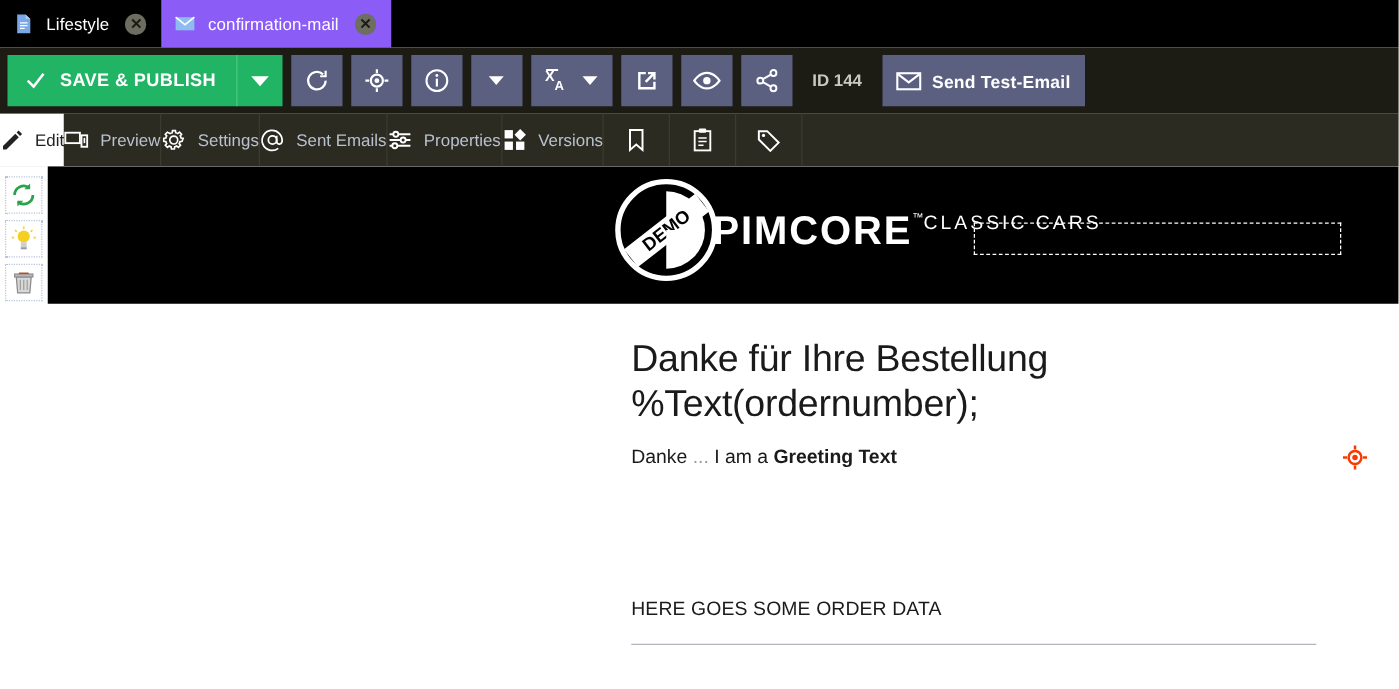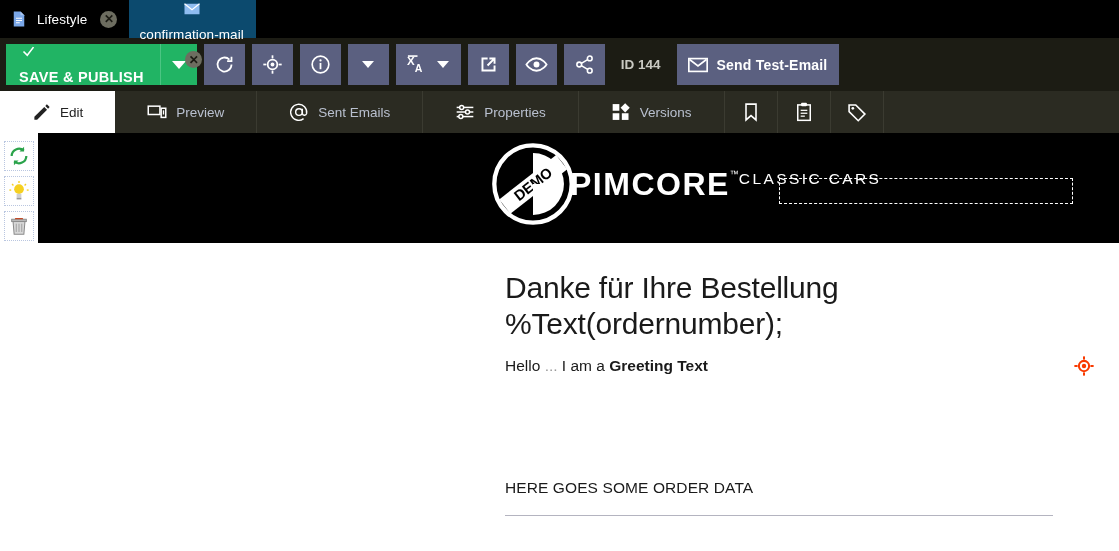--- a/index.html
+++ b/index.html
@@ -13,21 +13,21 @@
   .tabbar {
     height: 38px; background: #000000;
     display: flex; align-items: center;
   }
   .doctab {
     display: flex; align-items: center; gap: 9px;
     padding: 0 12px 0 10px; height: 38px;
     color: #ffffff; font-size: 13.5px;
     cursor: pointer; position: relative;
   }
-  .doctab.active { background: #0c4a6e; flex-direction: column; }
+  .doctab.active { background: #8b5cf6; }
   .doctab .tlabel { white-space: nowrap; letter-spacing: .1px; }
   .tabclose {
     width: 17px; height: 17px; border-radius: 50%;
     background: #6d6d60; color: #1b1b14;
     display: flex; align-items: center; justify-content: center;
     font-size: 12px; font-weight: bold; line-height: 1;
     margin-left: 4px; flex: none;
   }
   .ficon { width: 18px; height: 18px; flex: none; display:block; }
 
@@ -35,23 +35,23 @@
   .toolbar {
     height: 53px; background: #1c1c14;
     display: flex; align-items: center; gap: 7px;
     padding: 0 6px;
   }
   .savebtn {
     display: flex; align-items: center; height: 41px;
     background: #21b464; color: #fff; cursor: pointer;
   }
   .savebtn .main {
-    display: flex; align-items: flex-start; gap: 10px;
+    display: flex; align-items: center; gap: 10px;
     padding: 0 16px 0 13px; height: 41px;
-    font-size: 14.5px; font-weight: bold; letter-spacing: .3px; flex-direction: column;
+    font-size: 14.5px; font-weight: bold; letter-spacing: .3px;
   }
   .savebtn .split {
     width: 1px; height: 41px; background: #4bc583;
   }
   .savebtn .arrowpart {
     display: flex; align-items: center; justify-content: center;
     width: 36px; height: 41px;
   }
   .tri-down {
     width: 0; height: 0;
@@ -78,21 +78,21 @@
     border-top: 7px solid #ffffff;
   }
 
   
   .navtabs {
     height: 42px; background: #2b2b22;
     display: flex; align-items: stretch;
   }
   .ntab {
     display: flex; align-items: center; gap: 9px;
-    padding: 0 32px; color: #b9c0cf; font-size: 13.5px;
+    padding: 0 0; color: #b9c0cf; font-size: 13.5px;
     cursor: pointer; border-right: 1px solid #3b3b31;
     white-space: nowrap;
   }
   .ntab.active { background: #ffffff; color: #222222; border-right: none; }
   .ntab.iconly { padding: 0 16px; }
 
   
   .bodyarea { display: flex; height: 418px; }
   .leftrail {
     width: 38px; background: #ffffff; flex: none;
@@ -277,20 +277,26 @@
 
   <div class="ntab">
     <svg width="20" height="20" viewBox="0 0 24 24">
       <rect x="1.5" y="5" width="14" height="10" fill="none" stroke="#ffffff" stroke-width="1.8"></rect>
       <rect x="17" y="7.5" width="5.5" height="11" fill="none" stroke="#ffffff" stroke-width="1.8"></rect>
       <rect x="19" y="10" width="1.6" height="5" fill="#ffffff"></rect>
     </svg>
     <span>Preview</span>
   </div>
 
+  <div class="ntab">
+    <svg width="20" height="20" viewBox="0 0 24 24">
+      <path d="M12 8.2a3.8 3.8 0 1 0 0 7.6 3.8 3.8 0 0 0 0-7.6zm9 2.2l-2-.3a7 7 0 0 0-.8-2l1.3-1.6-2-2-1.6 1.3a7 7 0 0 0-2-.8l-.3-2h-2.8l-.3 2a7 7 0 0 0-2 .8L5.9 4.5l-2 2 1.3 1.6a7 7 0 0 0-.8 2l-2 .3v2.8l2 .3c.2.7.5 1.4.8 2l-1.3 1.6 2 2 1.6-1.3c.6.4 1.3.6 2 .8l.3 2h2.8l.3-2c.7-.2 1.4-.4 2-.8l1.6 1.3 2-2-1.3-1.6c.4-.6.6-1.3.8-2l2-.3z" fill="none" stroke="#ffffff" stroke-width="1.6"></path>
+    </svg>
+    <span>Settings</span>
+  </div>
 
   <div class="ntab">
     <svg width="20" height="20" viewBox="0 0 24 24">
       <circle cx="12" cy="12" r="4" fill="none" stroke="#ffffff" stroke-width="1.7"></circle>
       <path d="M16 8v5.4a2.6 2.6 0 0 0 5.1.6A9.6 9.6 0 1 0 17.5 20" fill="none" stroke="#ffffff" stroke-width="1.7"></path>
     </svg>
     <span>Sent Emails</span>
   </div>
 
   <div class="ntab">
@@ -414,21 +420,21 @@
       <div class="dropzone"></div>
     </div>
 
     <div class="mailbody">
       <div class="headline">
         <div>Danke für Ihre Bestellung</div>
         <div>%Text(ordernumber);</div>
       </div>
 
       <div class="greeting">
-        <span>Hello </span><span class="dots">...</span><span> I am a </span><b>Greeting Text</b>
+        <span>Danke </span><span class="dots">...</span><span> I am a </span><b>Greeting Text</b>
       </div>
 
       <div class="orderdata">HERE GOES SOME ORDER DATA</div>
       <div class="hr"></div>
     </div>
 
     <svg class="crosshair" viewBox="0 0 24 24">
       <circle cx="12" cy="12" r="5.6" fill="none" stroke="#f93a00" stroke-width="2.2"></circle>
       <circle cx="12" cy="12" r="2.4" fill="#f93a00"></circle>
       <g stroke="#f93a00" stroke-width="2.2">

